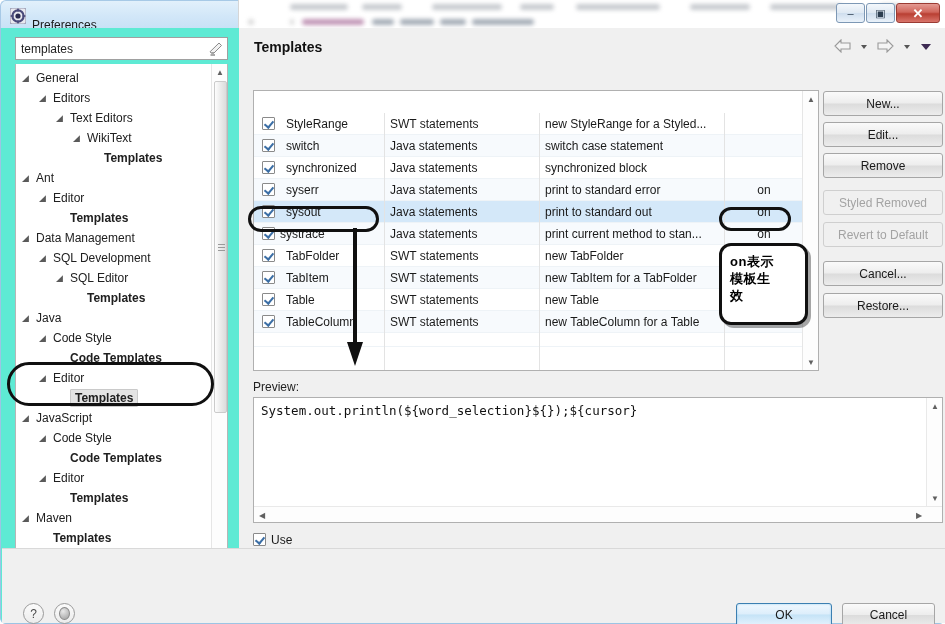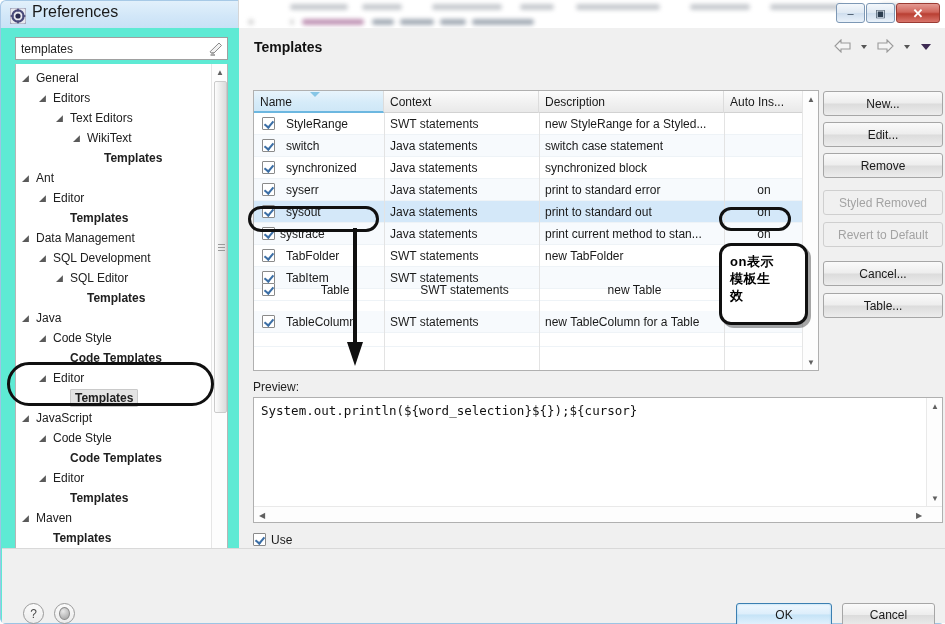--- a/index.html
+++ b/index.html
@@ -34,22 +34,22 @@
   #titlebar-left {
     position:absolute; left:0; top:0; width:238px; height:31px;
     background: linear-gradient(to bottom, #e2f0fb 0%, #d2e7f8 50%, #c6e0f6 100%);
     border-top-left-radius:6px;
     border-left:1px solid #a7c9e6; border-top:1px solid #a7c9e6;
   }
   #title-icon {
     position: absolute; left: 9px; top: 7px; width: 16px; height: 16px;
   }
   #title-text {
-    position: absolute; left: 31px; top: 2px;
-    font-size: 16px; color: #1a1a1a;
+    position: absolute; left: 31px; top: 17px;
+    font-size: 12px; color: #1a1a1a;
   }
 
   .win-btn {
     position: absolute; top: 3px; height: 20px; width: 29px;
     border: 1px solid #7d98b5; border-radius: 3px;
     background: linear-gradient(to bottom,#f4f8fc 0%, #dfe9f3 48%, #cfdeee 52%, #eaf2fa 100%);
   }
   #btn-min { left: 836px; }
   #btn-max { left: 866px; }
   #btn-close {
@@ -476,26 +476,20 @@
         <svg class="nav-ico" width="10" height="14" viewBox="0 0 10 14">
           <path d="M2 6 L8 6 L5 10 Z" fill="#555"></path>
         </svg>
         <svg class="nav-ico" width="14" height="14" viewBox="0 0 14 14">
           <path d="M2 5 L12 5 L7 11 Z" fill="#3d2a52"></path>
         </svg>
       </div>
 
 
       <div id="table-wrap">
-        <div id="thead">
-            <div class="th active" style="left: 0px; width: 130px;"><span>Name</span><div id="sort-ind"></div></div>
-            <div class="th" style="left: 130px; width: 155px;"><span>Context</span></div>
-            <div class="th" style="left: 285px; width: 185px;"><span>Description</span></div>
-            <div class="th" style="left: 470px; width: 80px;"><span>Auto Ins...</span></div>
-          </div>
         <div id="tbody">
             <div class="trow" style="top: 22px;">
               <div class="cbox"></div>
               <div class="cell" style="left: 26px; width: 104px;">StyleRange</div>
               <div class="cell" style="left: 130px; width: 155px;">SWT statements</div>
               <div class="cell" style="left: 285px; width: 185px;">new StyleRange for a Styled...</div>
               <div class="cell center" style="left: 470px; width: 80px;"></div>
             </div>
             <div class="trow alt" style="top: 44px;">
               <div class="cbox"></div>
@@ -536,23 +530,24 @@
               <div class="cbox"></div>
               <div class="cell" style="left: 26px; width: 104px;">TabFolder</div>
               <div class="cell" style="left: 130px; width: 155px;">SWT statements</div>
               <div class="cell" style="left: 285px; width: 185px;">new TabFolder</div>
               <div class="cell center" style="left: 470px; width: 80px;"></div>
             </div>
             <div class="trow alt" style="top: 176px;">
               <div class="cbox"></div>
               <div class="cell" style="left: 26px; width: 104px;">TabItem</div>
               <div class="cell" style="left: 130px; width: 155px;">SWT statements</div>
+              <div class="cell" style="left: 285px; width: 185px;">new TabItem for a TabFolder</div>
               <div class="cell center" style="left: 470px; width: 80px;"></div>
             </div>
-            <div class="trow" style="top: 188px; text-align: center;">
+            <div class="trow" style="top: 198px;">
               <div class="cbox"></div>
               <div class="cell" style="left: 26px; width: 104px;">Table</div>
               <div class="cell" style="left: 130px; width: 155px;">SWT statements</div>
               <div class="cell" style="left: 285px; width: 185px;">new Table</div>
               <div class="cell center" style="left: 470px; width: 80px;"></div>
             </div>
             <div class="trow alt" style="top: 220px;">
               <div class="cbox"></div>
               <div class="cell" style="left: 26px; width: 104px;">TableColumn</div>
               <div class="cell" style="left: 130px; width: 155px;">SWT statements</div>
@@ -570,21 +565,21 @@
           <div class="vdiv" style="left: 470px;"></div>
         </div>
 
       <div id="btn-col">
         <div class="btn" style="top:63px;">New...</div>
         <div class="btn" style="top:94px;">Edit...</div>
         <div class="btn" style="top:125px;">Remove</div>
         <div class="btn disabled" style="top:162px;">Styled Removed</div>
         <div class="btn disabled" style="top:194px;">Revert to Default</div>
         <div class="btn" style="top:233px;">Cancel...</div>
-        <div class="btn" style="top:265px;">Table...</div>
+        <div class="btn" style="top:265px;">Restore...</div>
       </div>
 
       <div id="preview-label">Preview:</div>
       <div id="preview-box">
         <div id="preview-code">System.out.println(${word_selection}${});${cursor}</div>
         <div id="pv-vsb">
           <div class="sb-arrow" style="top:0;">▲</div>
           <div class="sb-arrow" style="bottom:0;">▼</div>
         </div>
         <div id="pv-hsb">

